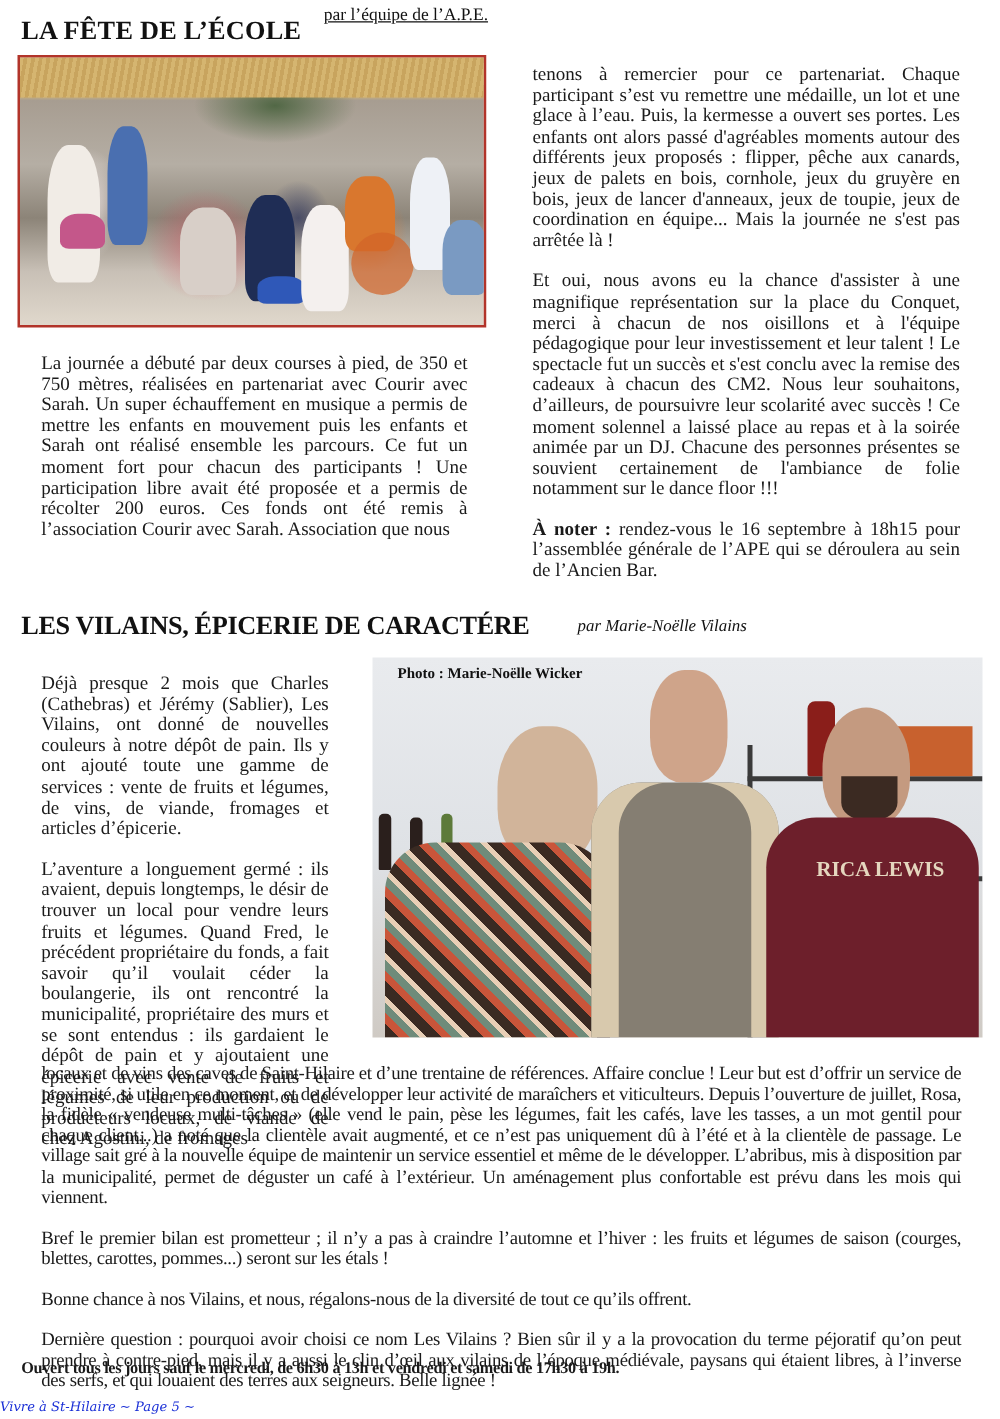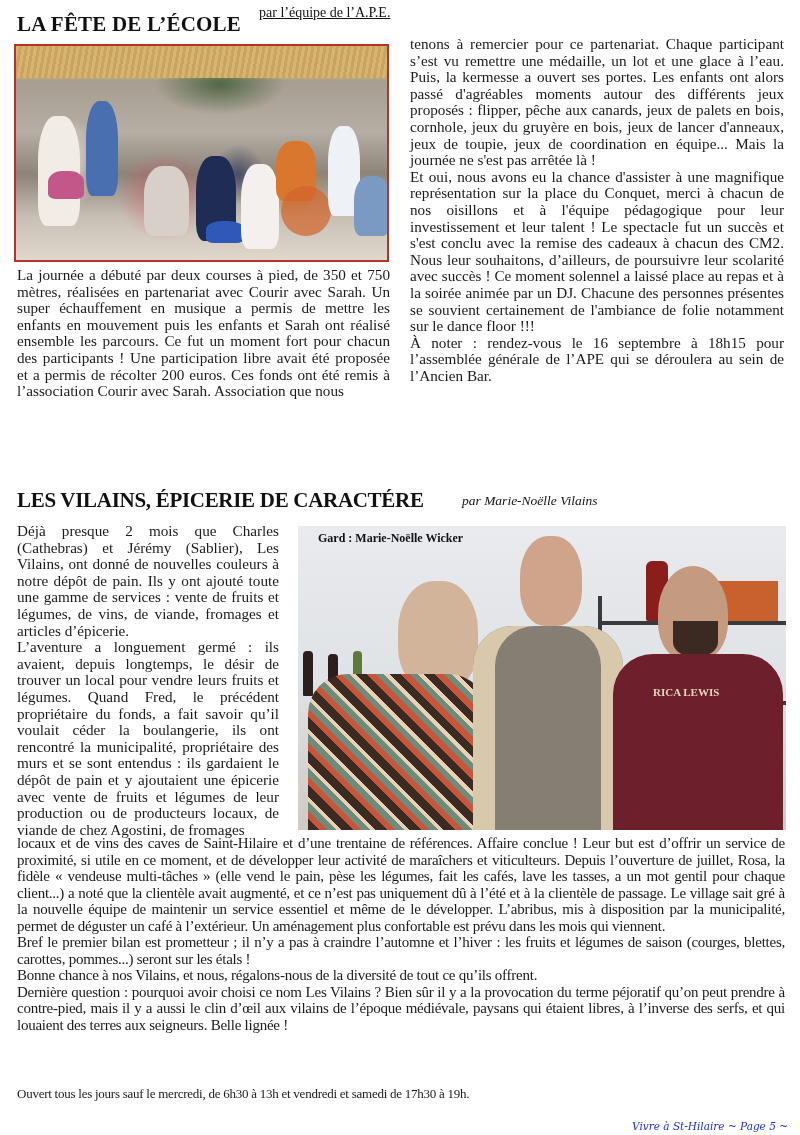--- a/index.html
+++ b/index.html
@@ -2,40 +2,40 @@
 <html><head>
 <meta charset="utf-8">
 <style>
   html, body { margin: 0; padding: 0; background: #ffffff; }
   body { width: 800px; height: 1135px; position: relative; overflow: hidden; color: #1a1a1a; font-family: "Liberation Serif", serif; }
   .abs { position: absolute; }
   .h1 { font-family: "Liberation Serif", serif; font-weight: bold; font-size: 21px; letter-spacing: 0.2px; color: #111; white-space: nowrap; }
   .byline { font-family: "Liberation Serif", serif; font-size: 14px; color: #111; white-space: nowrap; }
   .byline-it { font-style: italic; font-size: 13.5px; }
   .txt { font-family: "Liberation Serif", serif; font-size: 15.2px; line-height: 16.6px; text-align: justify; color: #1a1a1a; }
-  .txt p { margin: 0; }
+  .txt p { margin: 16px; }
   .narrow { font-size: 15px; line-height: 16.5px; letter-spacing: -0.25px; }
-  .bold { font-weight: normal; }
+  .bold { font-weight: bold; }
   .photo { overflow: hidden; }
   .photo1 { left: 14px; top: 44px; width: 375px; height: 218px; border: 2px solid #b2342a; box-sizing: border-box;
     background:
       radial-gradient(ellipse 18% 30% at 40% 70%, rgba(220,70,90,0.55), transparent 70%),
       radial-gradient(ellipse 10% 20% at 60% 60%, rgba(30,40,90,0.6), transparent 70%),
       radial-gradient(ellipse 12% 22% at 75% 65%, rgba(230,120,40,0.7), transparent 70%),
       radial-gradient(ellipse 10% 30% at 15% 55%, rgba(240,230,230,0.9), transparent 70%),
       radial-gradient(ellipse 25% 20% at 55% 18%, rgba(60,90,50,0.8), transparent 70%),
       linear-gradient(180deg, #c9a765 0%, #d4b676 14%, #a79d91 16%, #b5aea4 40%, #8c8478 60%, #c8c0b6 80%, #e0d8cc 100%);
   }
   .photo1-canopy { left: 0; top: 0; width: 100%; height: 32px; background: repeating-linear-gradient(100deg, #d5b570 0 3px, #c8a45e 3px 6px); }
   .kid { position: absolute; border-radius: 40% 40% 20% 20%; }
   .photo2 { left: 298px; top: 526px; width: 488px; height: 304px; background: linear-gradient(180deg, #e9ebee 0%, #dfe2e6 50%, #cfcac4 100%); }
   .shelf { position: absolute; background: #3a3a3a; }
   .person { position: absolute; }
   .photo-credit { left: 20px; top: 5px; font-family: "Liberation Serif", serif; font-weight: bold; font-size: 12px; color: #111; white-space: nowrap; }
-  .footer { left: 0; width: 788px; top: 1120px; text-align: right; font-family: "DejaVu Serif", serif; font-style: italic; font-size: 10.5px; color: #1a2fd6; }
+  .footer { left: 0; width: 788px; top: 1120px; text-align: left; font-family: "DejaVu Serif", serif; font-style: italic; font-size: 10.5px; color: #1a2fd6; }
 </style>
 </head>
 <body>
 
 <div class="abs h1" style="left:17px; top:12px;">LA FÊTE DE L’ÉCOLE</div>
 <div class="abs byline" style="left:259px; top:5px;text-decoration:underline;">par l’équipe de l’A.P.E.</div>
 
 <div class="abs photo photo1">
   <div class="abs photo1-canopy"></div>
   <div class="kid" style="left:22px; top:70px; width:42px; height:110px; background:#f1ece6;"></div>
@@ -82,22 +82,22 @@
 
   <div class="person" style="left:100px; top:55px; width:80px; height:110px; background:#d1b49a; border-radius:45% 45% 40% 40%;"></div>
   <div class="person" style="left:10px; top:148px; width:180px; height:156px; background:repeating-linear-gradient(45deg, #3a2a22 0 8px, #c9553a 8px 14px, #6f8b7a 14px 20px, #e8cfb6 20px 24px); border-radius:40px 40px 0 0;"></div>
 
   <div class="person" style="left:222px; top:10px; width:62px; height:90px; background:#cfa48a; border-radius:45% 45% 40% 40%;"></div>
   <div class="person" style="left:175px; top:100px; width:150px; height:204px; background:#857e72; border-radius:40px 40px 0 0; box-shadow: inset 22px 0 0 #d8c9ad, inset -22px 0 0 #d8c9ad;"></div>
 
   <div class="person" style="left:360px; top:40px; width:70px; height:95px; background:#c49a80; border-radius:50% 50% 40% 40%;"></div>
   <div class="person" style="left:375px; top:95px; width:45px; height:35px; background:#3b2a22; border-radius:0 0 40% 40%;"></div>
   <div class="person" style="left:315px; top:128px; width:170px; height:176px; background:#6d1f2b; border-radius:40px 40px 0 0;"></div>
-  <div class="abs" style="left:355px; top:160px; font-family:'Liberation Serif', serif; font-weight:bold; font-size:11px; color:#e4d6be; white-space:nowrap;">RICA LEWIS</div>
-  <div class="abs photo-credit">Gard : Marie-Noëlle Wicker</div>
+  <div class="abs" style="left:355px; top:160px; font-family:'Liberation Serif', serif; font-weight:bold; font-size:17px; color:#e4d6be; white-space:nowrap;">RICA LEWIS</div>
+  <div class="abs photo-credit">Photo : Marie-Noëlle Wicker</div>
 </div>
 
 <div class="abs txt narrow" style="left:17px; top:835px; width:768px;">
   <p>locaux et de vins des caves de Saint-Hilaire et d’une trentaine de références. Affaire conclue ! Leur but est d’offrir un service de proximité, si utile en ce moment, et de développer leur activité de maraîchers et viticulteurs. Depuis l’ouverture de juillet, Rosa, la fidèle « vendeuse multi-tâches » (elle vend le pain, pèse les légumes, fait les cafés, lave les tasses, a un mot gentil pour chaque client...) a noté que la clientèle avait augmenté, et ce n’est pas uniquement dû à l’été et à la clientèle de passage. Le village sait gré à la nouvelle équipe de maintenir un service essentiel et même de le développer. L’abribus, mis à disposition par la municipalité, permet de déguster un café à l’extérieur. Un aménagement plus confortable est prévu dans les mois qui viennent.</p>
   <p>Bref le premier bilan est prometteur ; il n’y a pas à craindre l’automne et l’hiver : les fruits et légumes de saison (courges, blettes, carottes, pommes...) seront sur les étals !</p>
   <p>Bonne chance à nos Vilains, et nous, régalons-nous de la diversité de tout ce qu’ils offrent.</p>
   <p>Dernière question : pourquoi avoir choisi ce nom Les Vilains ? Bien sûr il y a la provocation du terme péjoratif qu’on peut prendre à contre-pied, mais il y a aussi le clin d’œil aux vilains de l’époque médiévale, paysans qui étaient libres, à l’inverse des serfs, et qui louaient des terres aux seigneurs. Belle lignée !</p>
 </div>
 
 <div class="abs txt narrow bold" style="left:17px; top:1086px; width:780px; text-align:left; font-size:13px;">Ouvert tous les jours sauf le mercredi, de 6h30 à 13h et vendredi et samedi de 17h30 à 19h.</div>

